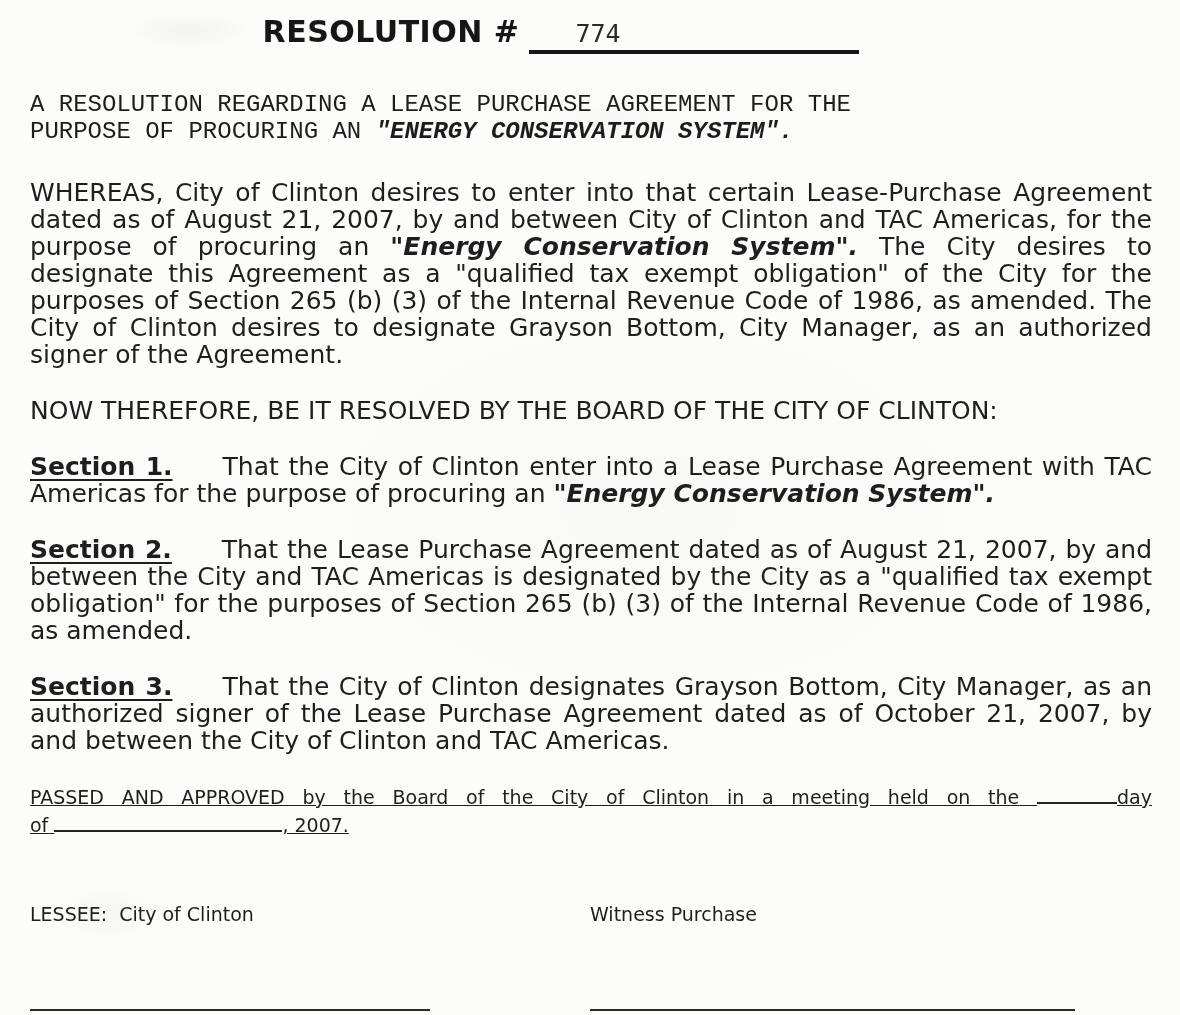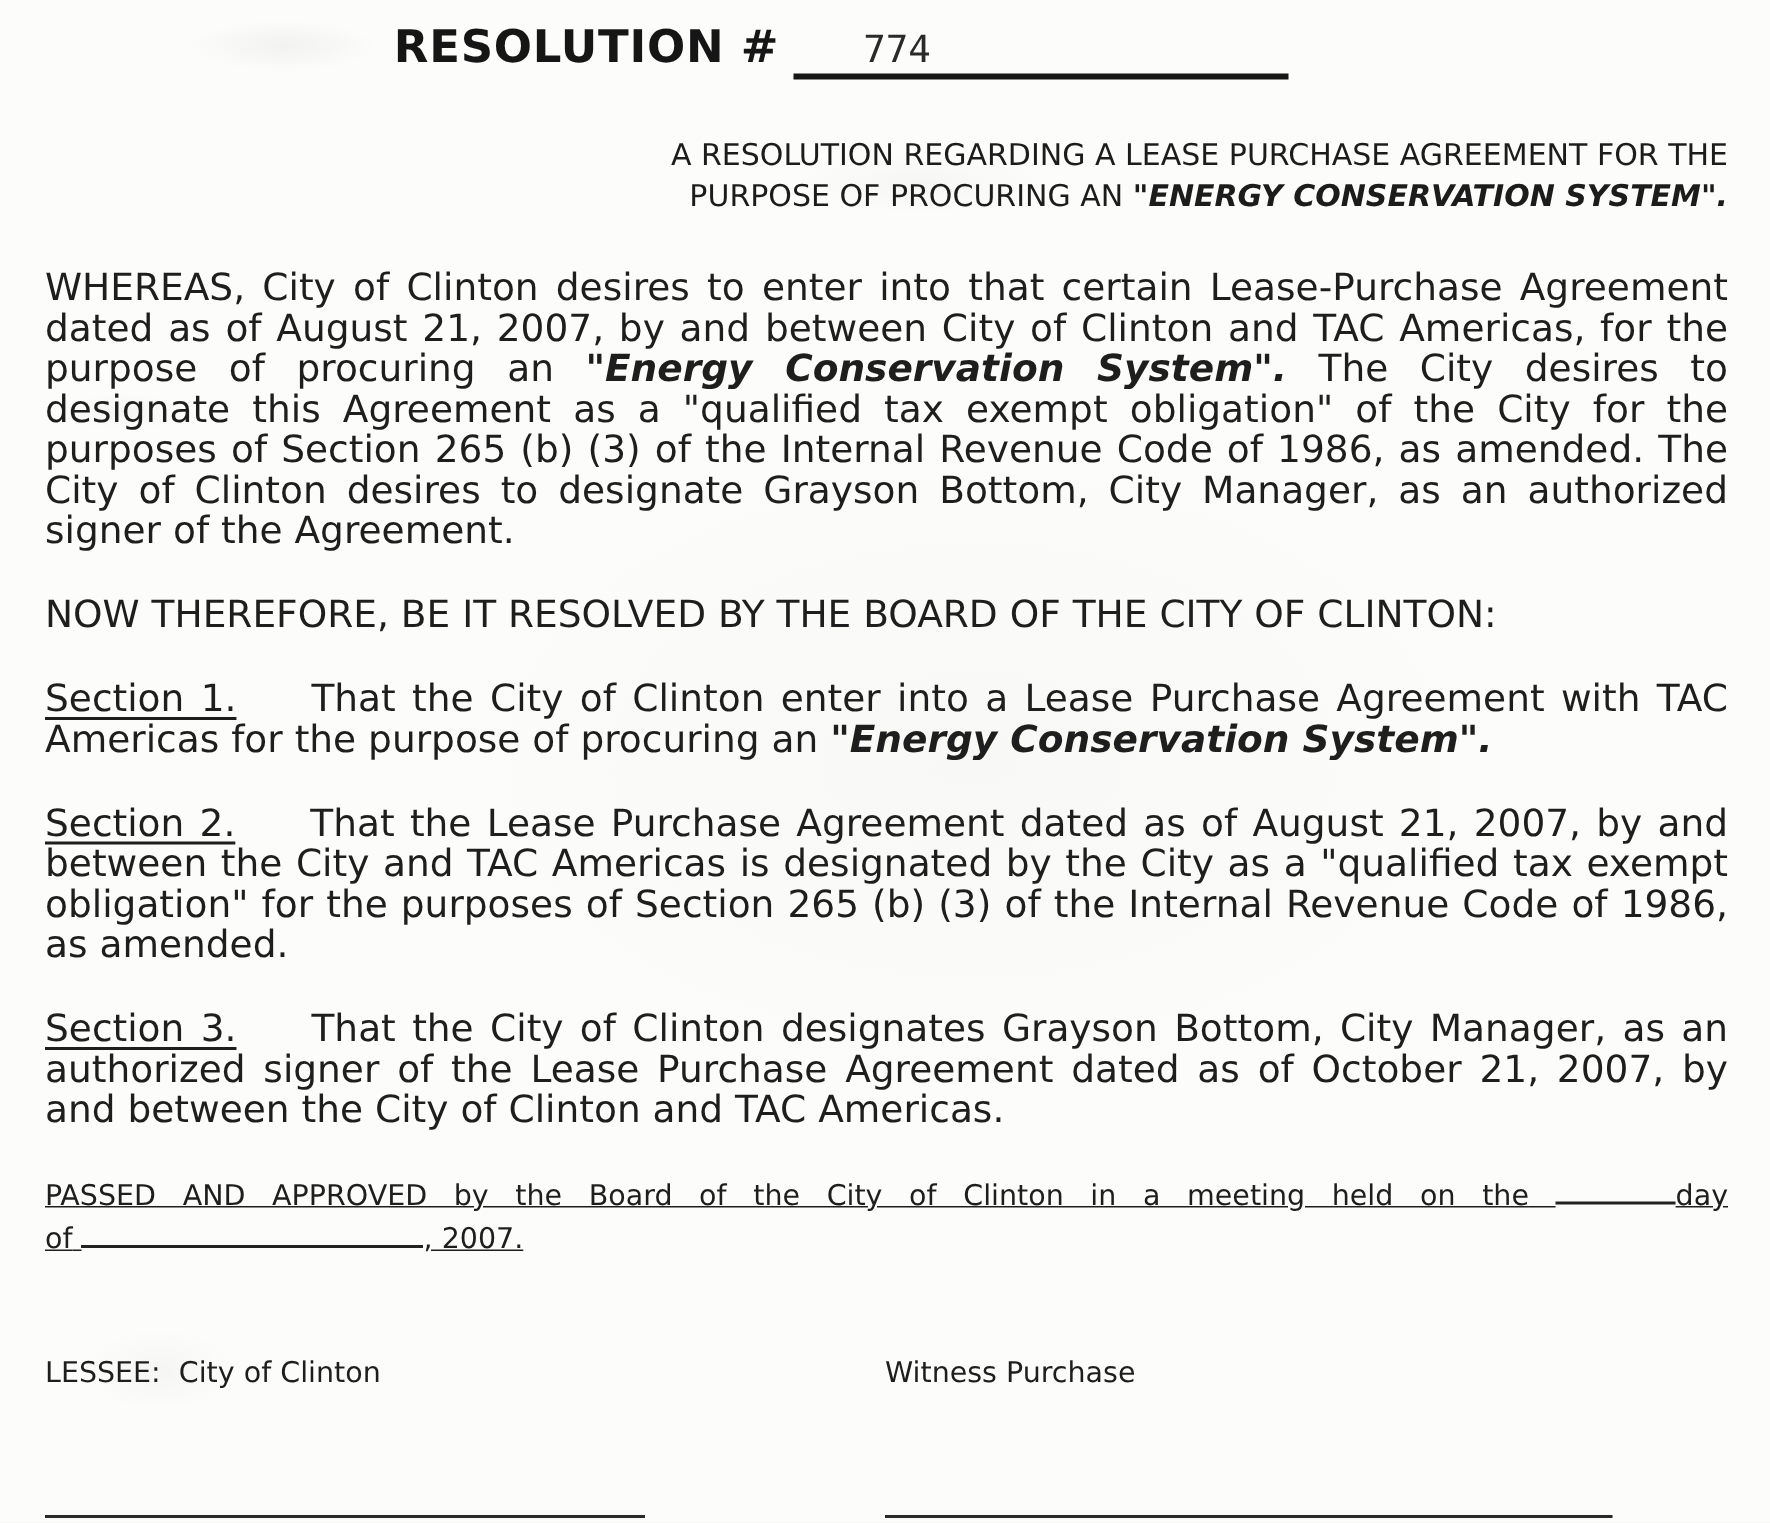--- a/index.html
+++ b/index.html
@@ -28,32 +28,33 @@
   .title-label { font-size: 30px; font-weight: bold; letter-spacing: 0.5px; color: #161616; }
   .number-line {
     display: inline-block; width: 330px; margin-left: 10px;
     border-bottom: 4px solid #171717; text-align: left; vertical-align: baseline;
   }
   .number {
     display: inline-block; padding-left: 46px; padding-bottom: 2px;
     font-family: "DejaVu Sans Mono", monospace; font-size: 25px; font-weight: 400; color: #2a2a2a;
   }
   
-  .subtitle { text-align: right; font-size: 20px; line-height: 27px; margin-bottom: 34px; color: #1c1c1c; }
+  .subtitle { text-align: left; font-size: 24px; line-height: 27px; margin-bottom: 34px; color: #1c1c1c; font-family: Liberation Mono, monospace; }
   .emph { font-weight: bold; font-style: italic; }
   
   p.body {
     margin: 0 0 29px 0;
     font-size: 25px; line-height: 27px;
     text-align: justify; color: #1e1e1e;
   }
   .seclabel {
     text-decoration: underline;
     text-decoration-thickness: 2px;
     text-underline-offset: 4px;
+    font-weight: bold;
   }
   .tab { display: inline-block; width: 50px; }
   
   .passed-line1 { text-align: justify; text-align-last: justify; }
   .blank { display: inline-block; border-bottom: 2px solid #222; height: 19px; vertical-align: baseline; }
   .blank-day { width: 80px; }
   .blank-month { width: 228px; }
   .passed-wrap { margin-bottom: 64px; font-size: 19px; line-height: 27px; }
   .passed-wrap div { margin: 0; text-decoration: underline; }
   

